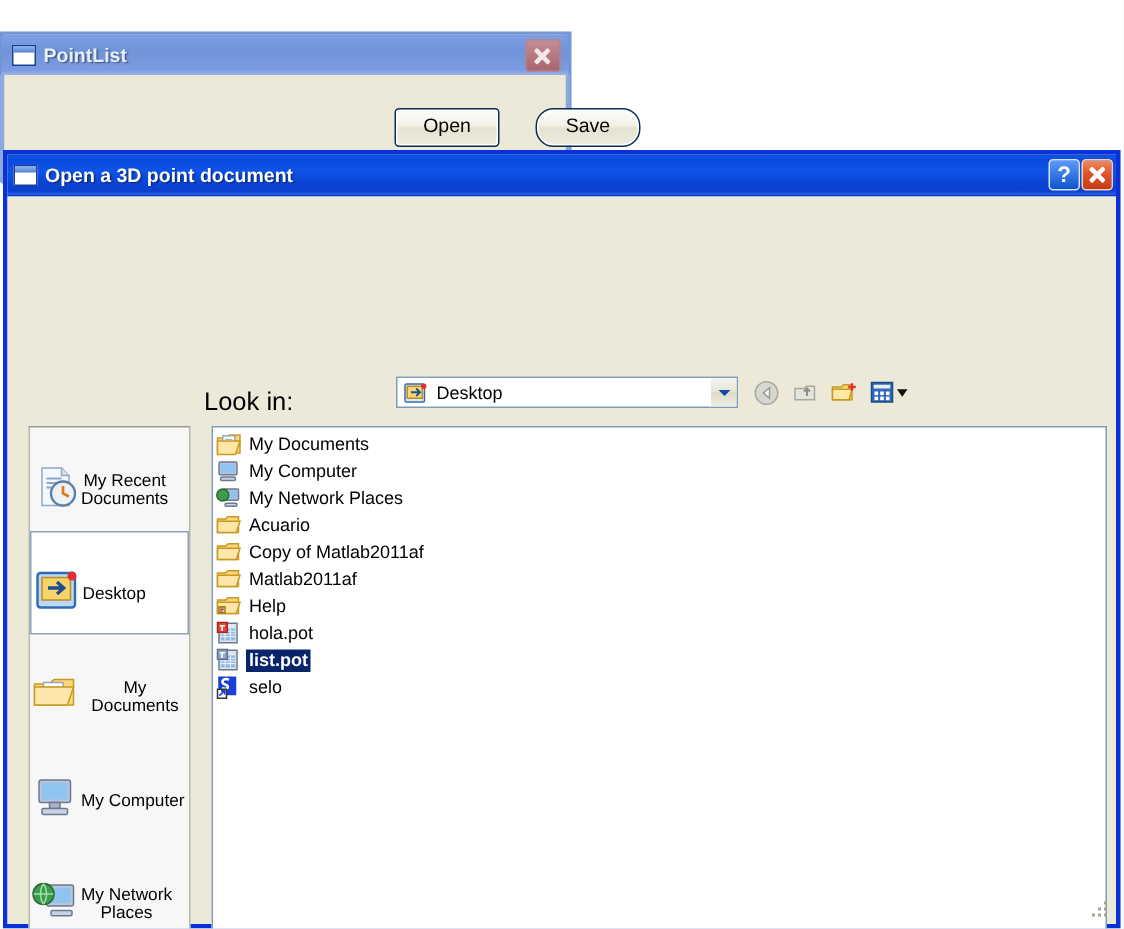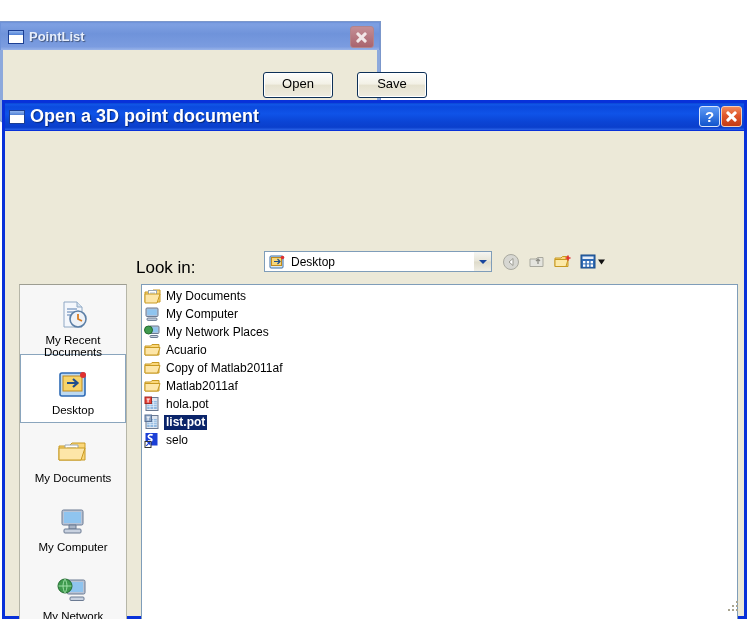--- a/index.html
+++ b/index.html
@@ -76,21 +76,21 @@
     border-radius:0;
     box-sizing:border-box;
   }
   #opendlg .titlebar{
     background:linear-gradient(to bottom,
       #0a46d2 0%, #1055e8 6%, #0b4ade 14%, #0f53e8 40%,
       #0b44d4 70%, #0a3fcc 90%, #2a63e6 100%);
     height:28px;margin:-0px;padding-left:4px;
     border-bottom:1px solid #0831d9;
   }
-  #opendlg .title-text{font-size:18px;}
+  #opendlg .title-text{font-size:13px;}
   .tb-btn{width:21px;height:21px;margin-left:1px;flex:none;border-radius:3px;
     position:relative;box-sizing:border-box;}
   .tb-help{
     background:linear-gradient(to bottom,#5e9af5,#1054cd);
     border:1px solid #d9e5fb;
     color:#fff;font-weight:bold;font-size:15px;text-align:center;line-height:19px;
     text-shadow:none;
   }
   .tb-x{
     background:linear-gradient(to bottom,#f08a5c 0%,#e0562b 45%,#c33b14 100%);
@@ -129,21 +129,21 @@
   .navico{width:20px;height:18px;position:relative;}
 
   
   .placesbar{
     position:absolute;left:14px;top:181px;width:108px;height:348px;
     background:#f7f7f7;border:1px solid #b6b6a8;border-top-color:#9d9d92;
     box-sizing:border-box;
   }
   .place{
     height:69px;box-sizing:border-box;
-    display:flex;flex-direction:column;align-items:center;justify-content:flex-start;
+    display:flex;flex-direction:row;align-items:center;justify-content:flex-start;
     padding-top:14px;font-size:11.5px;color:#000;text-align:center;line-height:12px;
     cursor:default;
   }
   .place.sel{background:#fff;border:1px solid #8aa5bd;}
   .place .picon{width:34px;height:32px;margin-bottom:3px;}
   .place .plabel{white-space:pre-line;}
 
   
   .filelist{
     position:absolute;left:136px;top:181px;width:597px;height:348px;
@@ -167,21 +167,21 @@
 <div class="xpwin" id="pointlist">
 
   <div class="titlebar">
     <span class="winicon"></span>
     <span class="title-text">PointList</span>
     <span class="btn-close-inactive"></span>
   </div>
 
   <div class="body">
     <div class="plbtn" style="left:260px;top:22px;">Open</div>
-    <div class="plbtn" style="left:354px;top:22px;">Save</div>
+    <div class="plbtn" style="left:354px;top:22px;border-radius:12px;">Save</div>
   </div>
 </div>
 
 <div class="xpwin" id="opendlg">
 
   <div class="titlebar">
     <span class="winicon"></span>
     <span class="title-text">Open a 3D point document</span>
     <span class="tb-btn tb-help">?</span>
     <span class="tb-btn tb-x"></span>
@@ -368,20 +368,31 @@
       <span class="ficon">
         <svg class="ic-folder" width="17" height="16" viewBox="0 0 17 16">
           <path d="M1 4h5.5l1.5-1.5H15V13H1z" fill="#fbd77a" stroke="#c89a22"></path>
           <path d="M1 5.5h15L13.5 13H1z" fill="#fde6a8" stroke="#c89a22"></path>
         </svg>
       </span>
       <span class="fname">Matlab2011af</span>
     </div>
 
 
+    <div class="frow">
+      <span class="ficon">
+        <svg width="17" height="16" viewBox="0 0 17 16">
+          <path d="M1 4h5.5l1.5-1.5H15V13H1z" fill="#fbd77a" stroke="#c89a22"></path>
+          <path d="M1 5.5h15L13.5 13H1z" fill="#fde6a8" stroke="#c89a22"></path>
+          <rect x="2" y="8.5" width="4" height="4" fill="#e8e4d6" stroke="#a07b1a"></rect>
+          <path d="M2.8 9.3h2.4M2.8 10.4h2.4M2.8 11.5h1.6" stroke="#c0392b" stroke-width=".7"></path>
+        </svg>
+      </span>
+      <span class="fname">Help</span>
+    </div>
 
     <div class="frow">
       <span class="ficon">
         <svg width="17" height="16" viewBox="0 0 17 16">
           <rect x="2" y="1.5" width="12" height="13" fill="#dfe6ef" stroke="#6b7a92"></rect>
           <rect x="3.2" y="5" width="9.6" height="8" fill="#8fb8e0"></rect>
           <path d="M3.2 6.8h9.6M3.2 8.6h9.6M3.2 10.4h9.6M6 5v8M9.6 5v8" stroke="#e8f0fa" stroke-width=".7"></path>
           <rect x="1" y="1" width="6.5" height="6.5" fill="#e8453c" stroke="#a3271f"></rect>
           <path d="M2.6 2.6h3.3v1H4.6v3H3.5v-3H2.6z" fill="#fff"></path>
         </svg>

